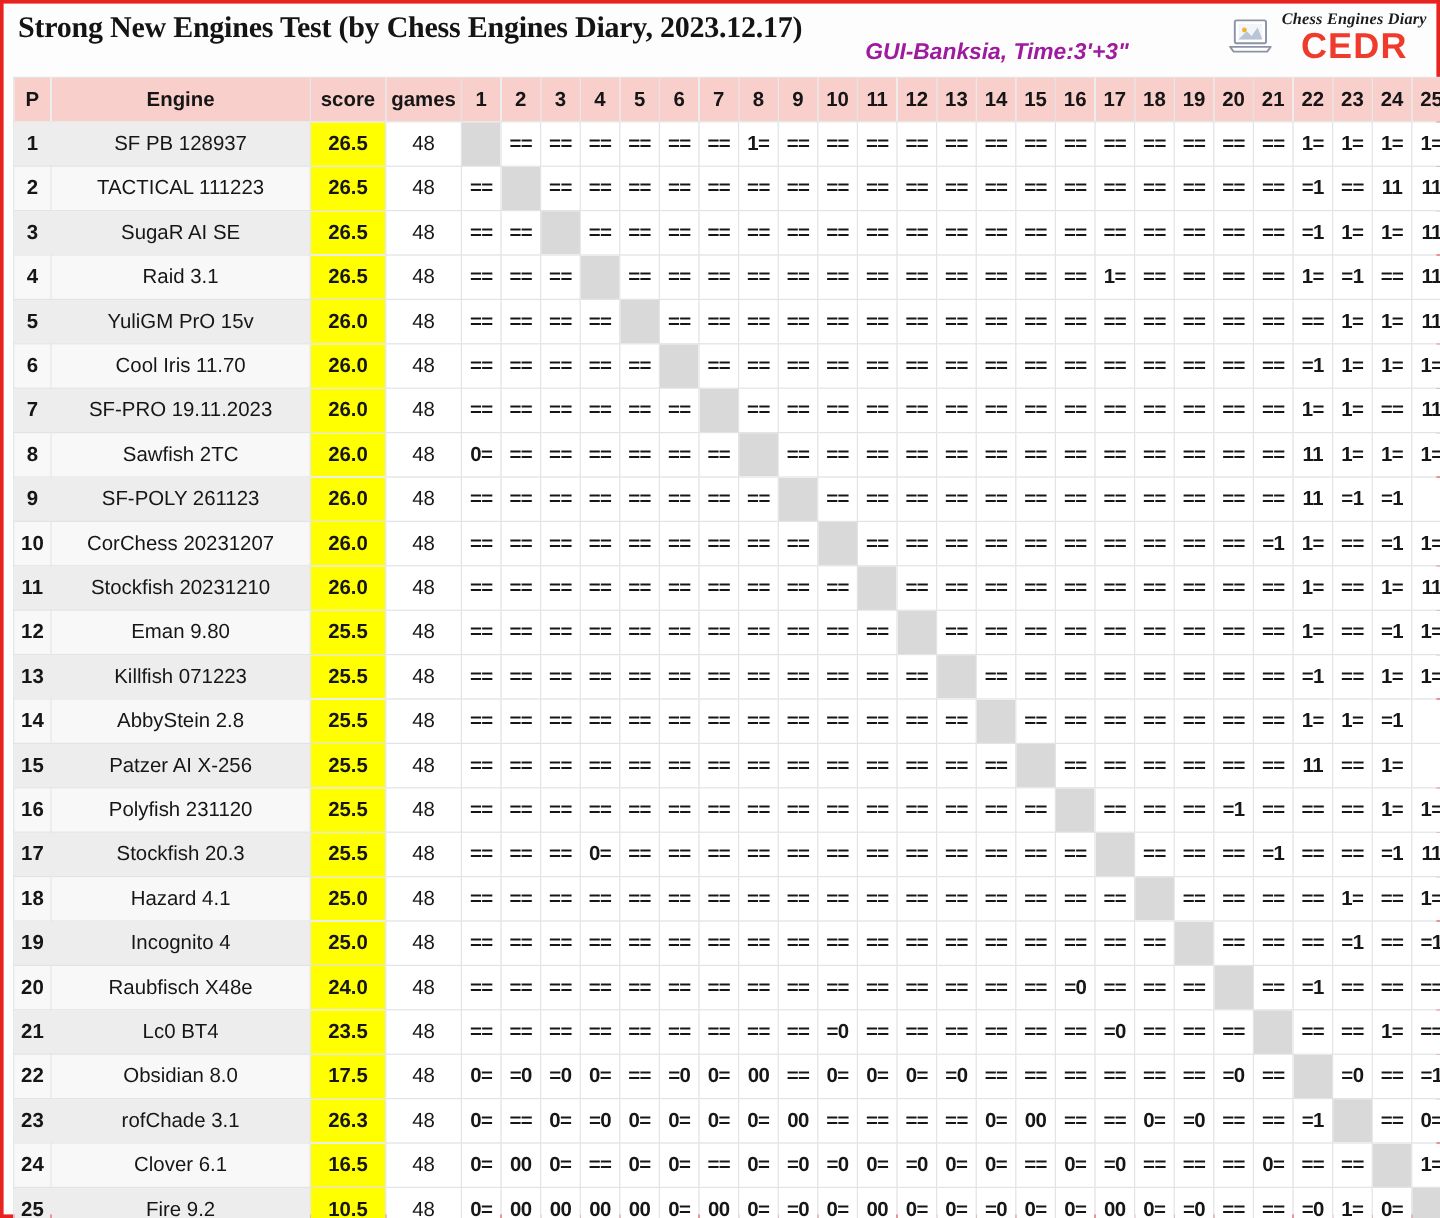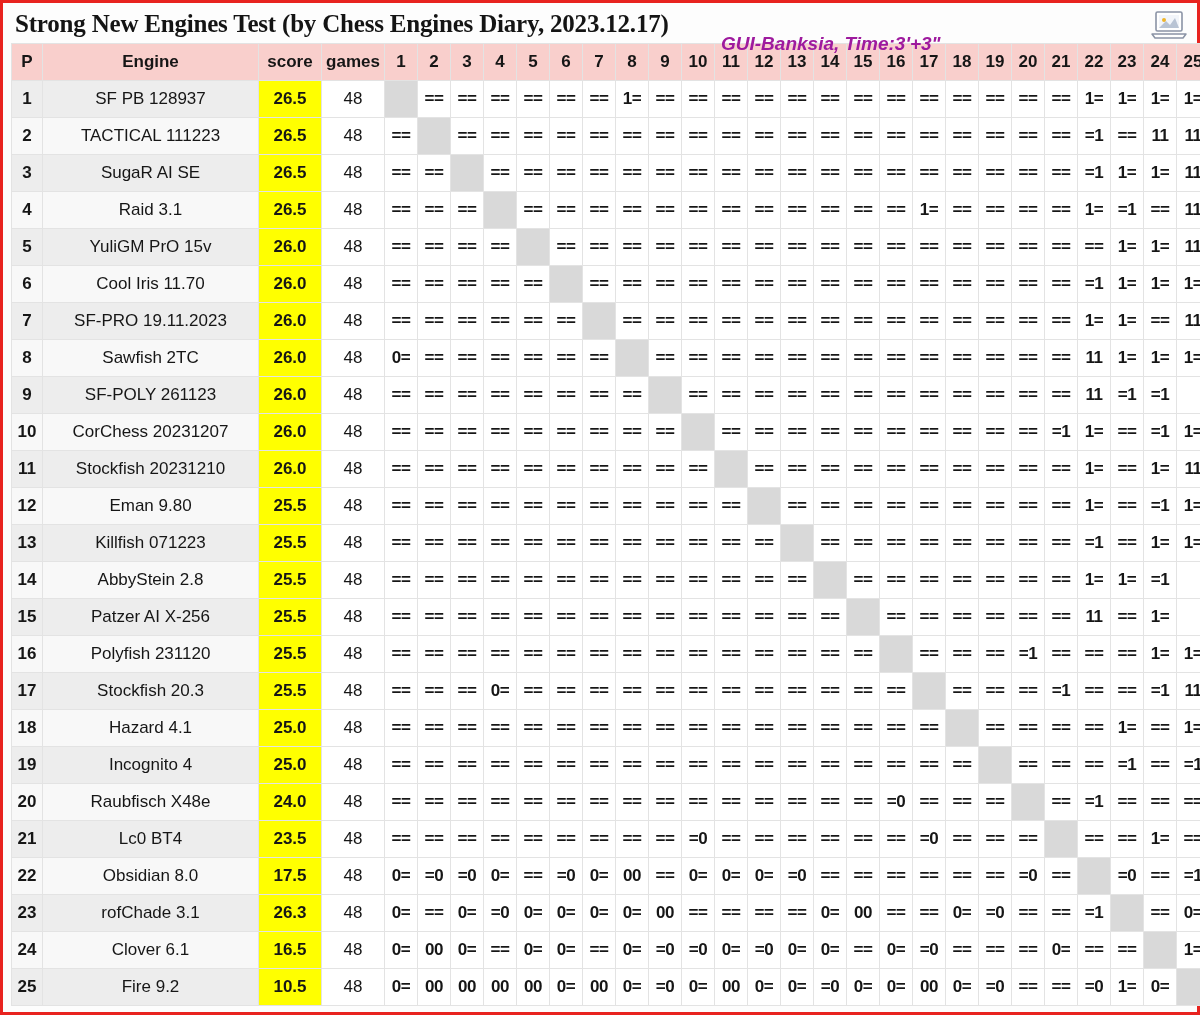--- a/index.html
+++ b/index.html
@@ -12,21 +12,21 @@
   .page{
     position:relative;
     width:1200px;height:1015px;
     box-sizing:border-box;
     border:3px solid #e8231f;
     background:#fdfdfd;
   }
   
   .header{
     position:relative;
-    height:40px;
+    height:61px;
     padding:4px 8px 12px 12px;
     box-sizing:border-box;
     border-radius:27px;
   }
   .title{
     font-family:"Liberation Serif", serif;
     font-weight:bold;
     font-size:25px;
     color:#141414;
     letter-spacing:-0.2px;
@@ -147,20 +147,24 @@
     <div class="subtitle">GUI-Banksia, Time:3'+3"</div>
 
     <div class="logo">
       <svg class="logo-icon" viewBox="0 0 40 34">
         <rect x="7" y="3" width="26" height="19" rx="1.5" fill="#ffffff" stroke="#8a93a5" stroke-width="1.6"></rect>
         <rect x="10" y="6" width="20" height="13" fill="#f2f5fa"></rect>
         <circle cx="15" cy="11" r="2" fill="#f0b429"></circle>
         <path d="M10 19 L17 12 L21 16 L26 9 L30 19 Z" fill="#b9c4d4"></path>
         <path d="M3 25 L37 25 L34 29 L6 29 Z" fill="#ffffff" stroke="#8a93a5" stroke-width="1.5" stroke-linejoin="round"></path>
       </svg>
+      <div class="logo-text">
+        <div class="logo-top">Chess Engines Diary</div>
+        <div class="logo-main">CEDR</div>
+      </div>
     </div>
   </div>
 
   <div class="tablewrap">
     <table class="cross">
       <thead>
         <tr>
           <th class="h-p">P</th>
           <th class="h-engine">Engine</th>
           <th class="h-score">score</th>

